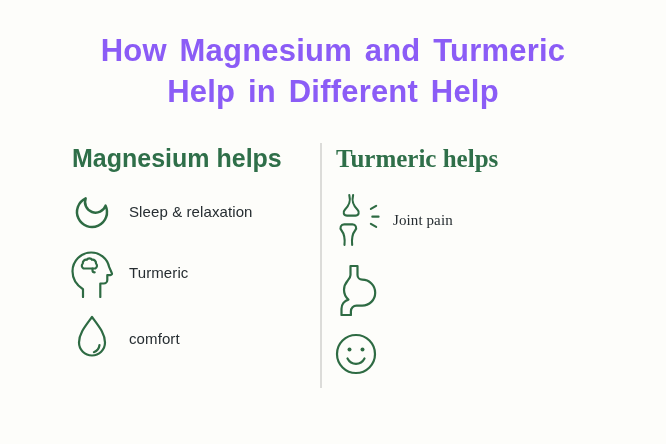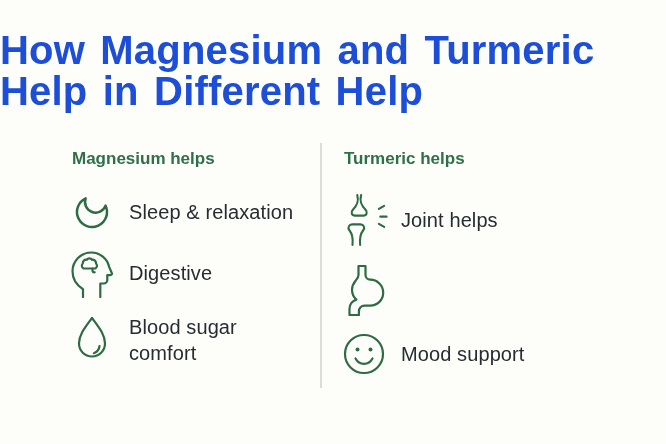--- a/index.html
+++ b/index.html
@@ -3,45 +3,45 @@
 <meta charset="utf-8">
 <style>
   html,body{margin:0;padding:0;background:#ffffff;}
   .canvas{
     position:relative;width:666px;height:444px;overflow:hidden;
     background:#FDFDFA;
     font-family:"Liberation Sans", sans-serif;
   }
   .title{
     position:absolute;top:30px;left:0;right:0;
-    text-align:left;
-    font-size:40px;line-height:41px;font-weight:600;
-    color:#1d4ed8;letter-spacing:.2px;word-spacing:4px;
+    text-align:center;
+    font-size:31px;line-height:41px;font-weight:600;
+    color:#8b5cf6;letter-spacing:.2px;word-spacing:4px;
   }
   .divider{
     position:absolute;left:320px;top:143px;width:2px;height:245px;
     background:#DCDCD9;
   }
   .col{position:absolute;top:146px;display:flex;flex-direction:column;}
   .col-left{left:68px;width:240px;}
-  .col-right{left:340px;width:300px;}
+  .col-right{left:332px;width:300px;font-family:Liberation Serif, serif;}
   .col-header{
-    font-size:17px;font-weight:700;color:#2F6F49;
+    font-size:25px;font-weight:700;color:#2F6F49;
     margin:0 0 0 4px;line-height:25px;
   }
   .rows{display:flex;flex-direction:column;gap:16px;margin-top:21px;}
   .row{display:flex;align-items:center;gap:13px;}
   .icon-box{
     width:48px;flex-shrink:0;
     display:flex;align-items:center;justify-content:center;
     color:#2E6B43;
   }
   .icon-box svg{display:block;}
   .item-text{
-    font-size:20px;line-height:26px;color:#262D31;letter-spacing:.1px;
+    font-size:15px;line-height:26px;color:#262D31;letter-spacing:.1px;
   }
   .line:empty{display:none;}
 </style>
 </head>
 <body>
 
 <div class="canvas">
 
   <div class="title">
     <div>How Magnesium and Turmeric</div>
@@ -70,35 +70,34 @@
         <span class="icon-box">
           <svg width="48" height="50" viewBox="0 0 48 50">
             <g fill="none" stroke="currentColor" stroke-width="2.2" stroke-linecap="round" stroke-linejoin="round">
               <path d="M15 49v-7.8C8.4 37 4.5 30.4 4.5 23.3 4.5 12.9 12.9 4.5 23.2 4.5c8.8 0 16.2 6.1 17.9 14.4l2.7 6.1c.5 1-.3 2.1-1.4 2.1h-3.1v4.8c0 2-1.6 3.6-3.6 3.6h-3.4V49"></path>
               <path d="M15.5 20.5c-1.9-1-2.3-3.6-.7-5-.3-2.3 1.8-4.2 4-3.7 1-2 4.2-2 5.2 0 2.2-.5 4.3 1.4 4 3.7 1.6 1.4 1.2 4-.7 5Z"></path>
               <path d="M24.5 20.7v1.5c0 1.2 1 2.1 2.2 2.1"></path>
             </g>
           </svg>
         </span>
         <div class="item-text">
-          <div class="line">Digestive</div>
+          <div class="line">Turmeric</div>
         </div>
       </div>
 
       <div class="row">
         <span class="icon-box">
           <svg width="42" height="50" viewBox="0 0 42 50">
             <g fill="none" stroke="currentColor" stroke-width="2.2" stroke-linecap="round" stroke-linejoin="round">
               <path d="M21 3C14 12.5 8 19.5 8 28.5a13 13 0 0 0 26 0C34 19.5 28 12.5 21 3Z"></path>
               <path d="M28.5 31a8.8 8.8 0 0 1-5.6 7.2"></path>
             </g>
           </svg>
         </span>
         <div class="item-text">
-          <div class="line">Blood sugar</div>
           <div class="line">comfort</div>
         </div>
       </div>
 
     </div>
   </div>
 
   <div class="col col-right">
     <div class="col-header">Turmeric helps</div>
     <div class="rows">
@@ -109,21 +108,21 @@
             <g fill="none" stroke="currentColor" stroke-width="2.2" stroke-linecap="round" stroke-linejoin="round">
               <path d="M18 2c2 7.5-.8 11.5-4.6 15.3-2.6 2.6-1.1 6.2 2.3 6.2h8.6c3.4 0 4.9-3.6 2.3-6.2C22.8 13.5 20 9.5 22 2"></path>
               <path d="M13 54c.8-7.5-.2-11.5-3.2-15.3-2.1-2.7-.5-6.2 2.9-6.2h8.6c3.4 0 5 3.5 2.9 6.2-3 3.8-4 7.8-3.2 15.3"></path>
               <path d="M40.5 16.5l5.5-3.2"></path>
               <path d="M42 24.5h6.5"></path>
               <path d="M40.5 32l5.5 3.2"></path>
             </g>
           </svg>
         </span>
         <div class="item-text">
-          <div class="line">Joint helps</div>
+          <div class="line">Joint pain</div>
         </div>
       </div>
 
       <div class="row">
         <span class="icon-box">
           <svg width="46" height="52" viewBox="0 0 46 52">
             <path d="M17.5 2h7v9c0 2.6 2.1 4.7 4.7 4.7 7.2 0 13 5.8 13 13s-5.8 13-13 13h-5.7c-3.1 0-5.6 2.5-5.6 5.6V51H8.5v-6.2c0-4.3 2.9-8 6.9-9.2-2.7-2.4-4.4-5.9-4.4-9.8 0-3.6 1.4-6.5 3.6-9.1 1.6-1.9 2.9-3.3 2.9-5.8Z" fill="none" stroke="currentColor" stroke-width="2.2" stroke-linecap="round" stroke-linejoin="round"></path>
           </svg>
         </span>
       </div>
@@ -132,22 +131,18 @@
         <span class="icon-box">
           <svg width="44" height="44" viewBox="0 0 44 44">
             <g stroke="currentColor" fill="none" stroke-width="2.2" stroke-linecap="round">
               <circle cx="22" cy="22" r="19"></circle>
               <path d="M13.5 26.5c1.8 3.4 4.9 5.4 8.5 5.4s6.7-2 8.5-5.4"></path>
             </g>
             <circle cx="15.5" cy="17.5" r="2" fill="currentColor"></circle>
             <circle cx="28.5" cy="17.5" r="2" fill="currentColor"></circle>
           </svg>
         </span>
-        <div class="item-text">
-          <div class="line">Mood support</div>
-
-        </div>
       </div>
 
     </div>
   </div>
 
 </div>
 
 </body></html>

